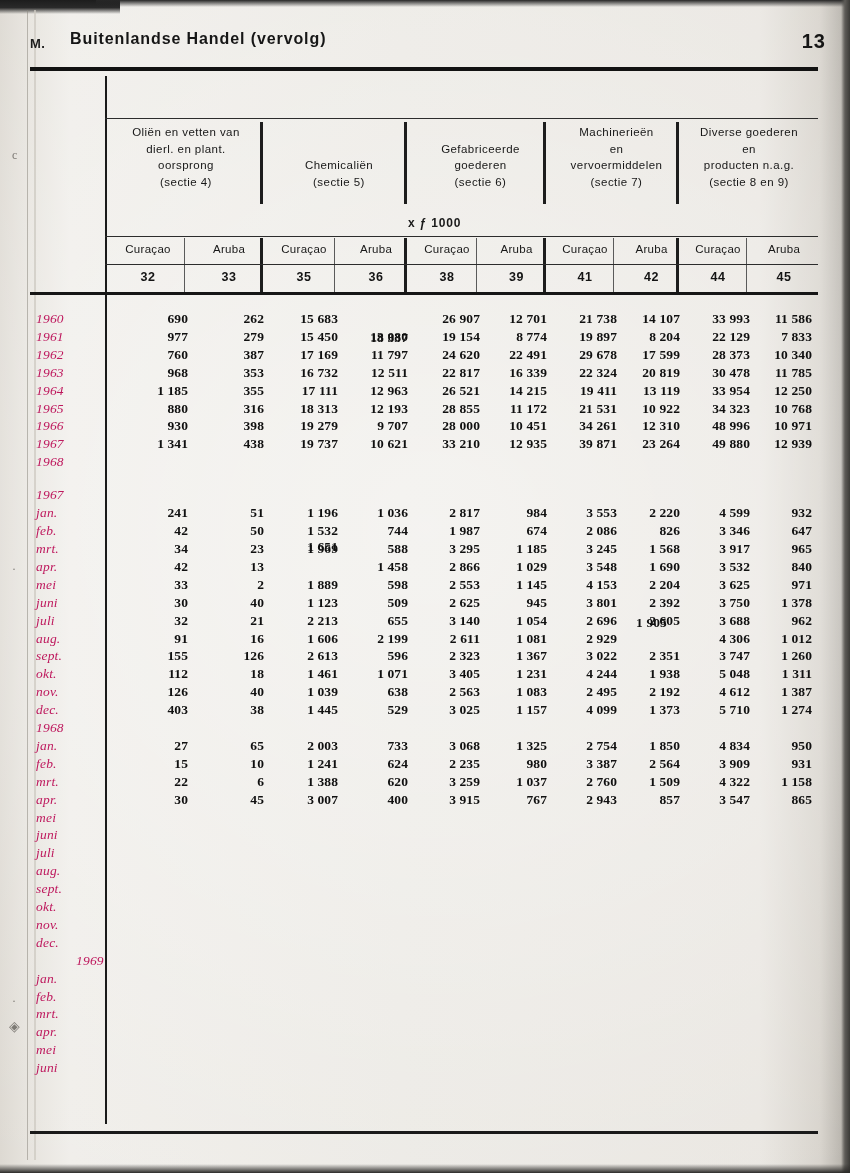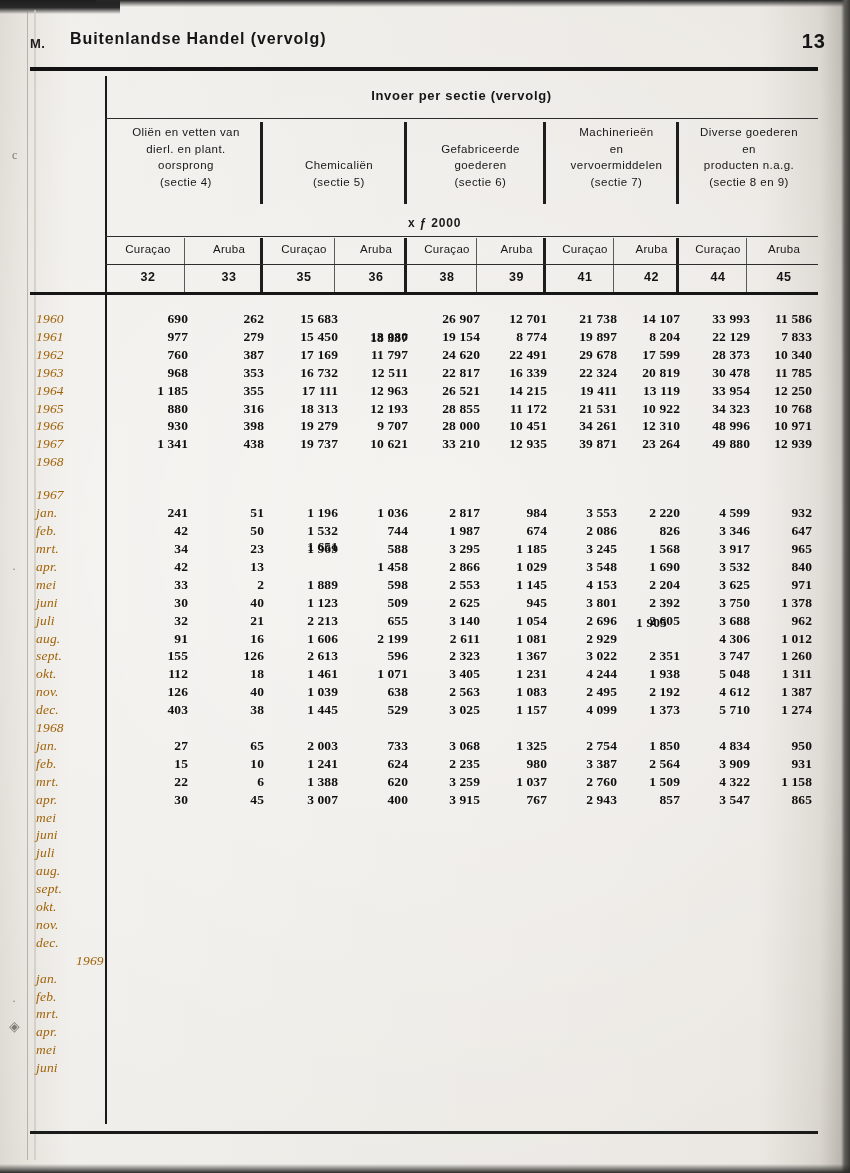--- a/index.html
+++ b/index.html
@@ -258,21 +258,21 @@
   }
 
   
   .rowlabel {
     position: absolute;
     left: 36px;
     width: 62px;
     font-family: "Liberation Serif", serif;
     font-style: italic;
     font-size: 13.5px;
-    color: #a16207;
+    color: #be185d;
     letter-spacing: 0.2px;
   }
   .cell {
     position: absolute;
     text-align: right;
     font-family: "Liberation Serif", serif;
     font-weight: bold;
     font-size: 13.5px;
     color: #101010;
     letter-spacing: 0.1px;
@@ -300,24 +300,23 @@
 
     <div class="doc-header">
       <span class="hdr-letter">M.</span>
       <span class="hdr-title">Buitenlandse Handel (vervolg)</span>
     </div>
     <div class="page-no" style="top:30px;">13</div>
 
     <div class="rule-top"></div>
 
     <div class="tbl"></div>
-    <div class="band-title">Invoer per sectie (vervolg)</div>
     <div class="rule-underband"></div>
 
-    <div class="unit-label" id="unit-label" style="left: 408px;">x ƒ 2000</div>
+    <div class="unit-label" id="unit-label" style="left: 408px;">x ƒ 1000</div>
 
     <div id="dyn">
         <div class="grp" style="left: 106px; width: 160px; padding-top: 0px;">
           <div>Oliën en vetten van</div>
           <div>dierl. en plant.</div>
           <div>oorsprong</div>
           <div>(sectie 4)</div>
         </div>
         <div class="grp" style="left: 268px; width: 142px; padding-top: 33px;">
           <div>Chemicaliën</div>

